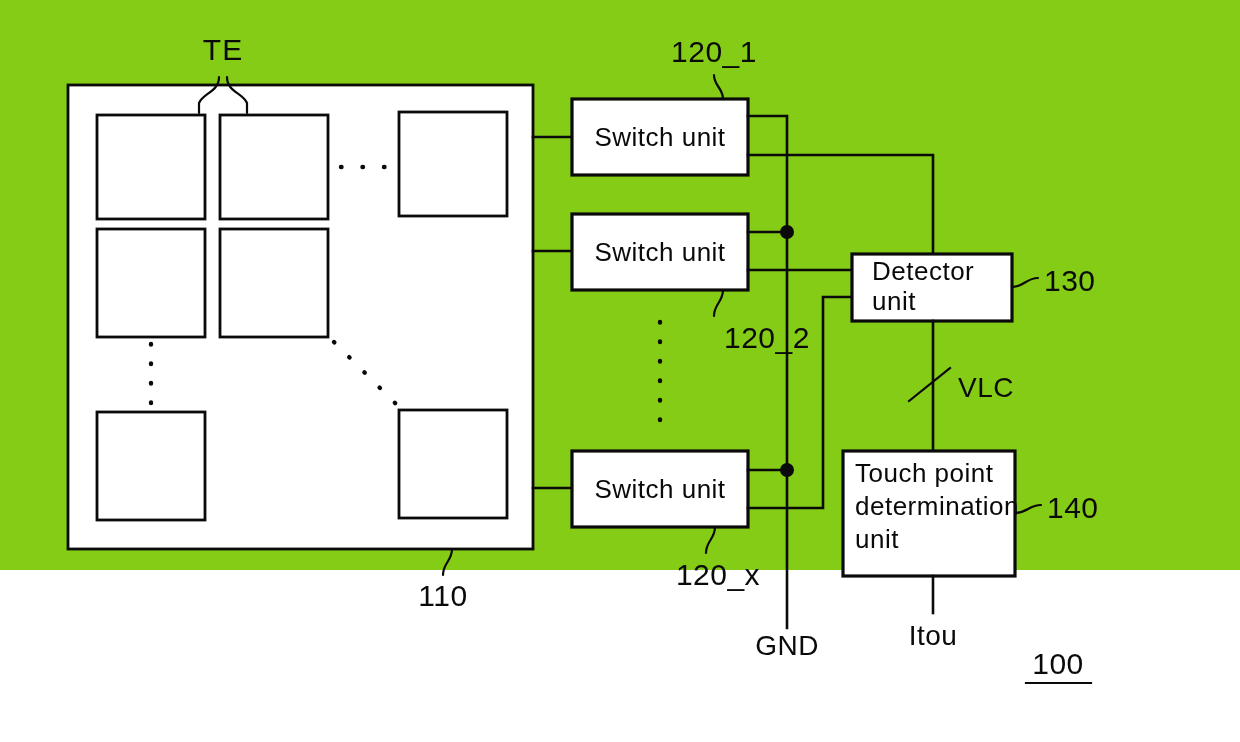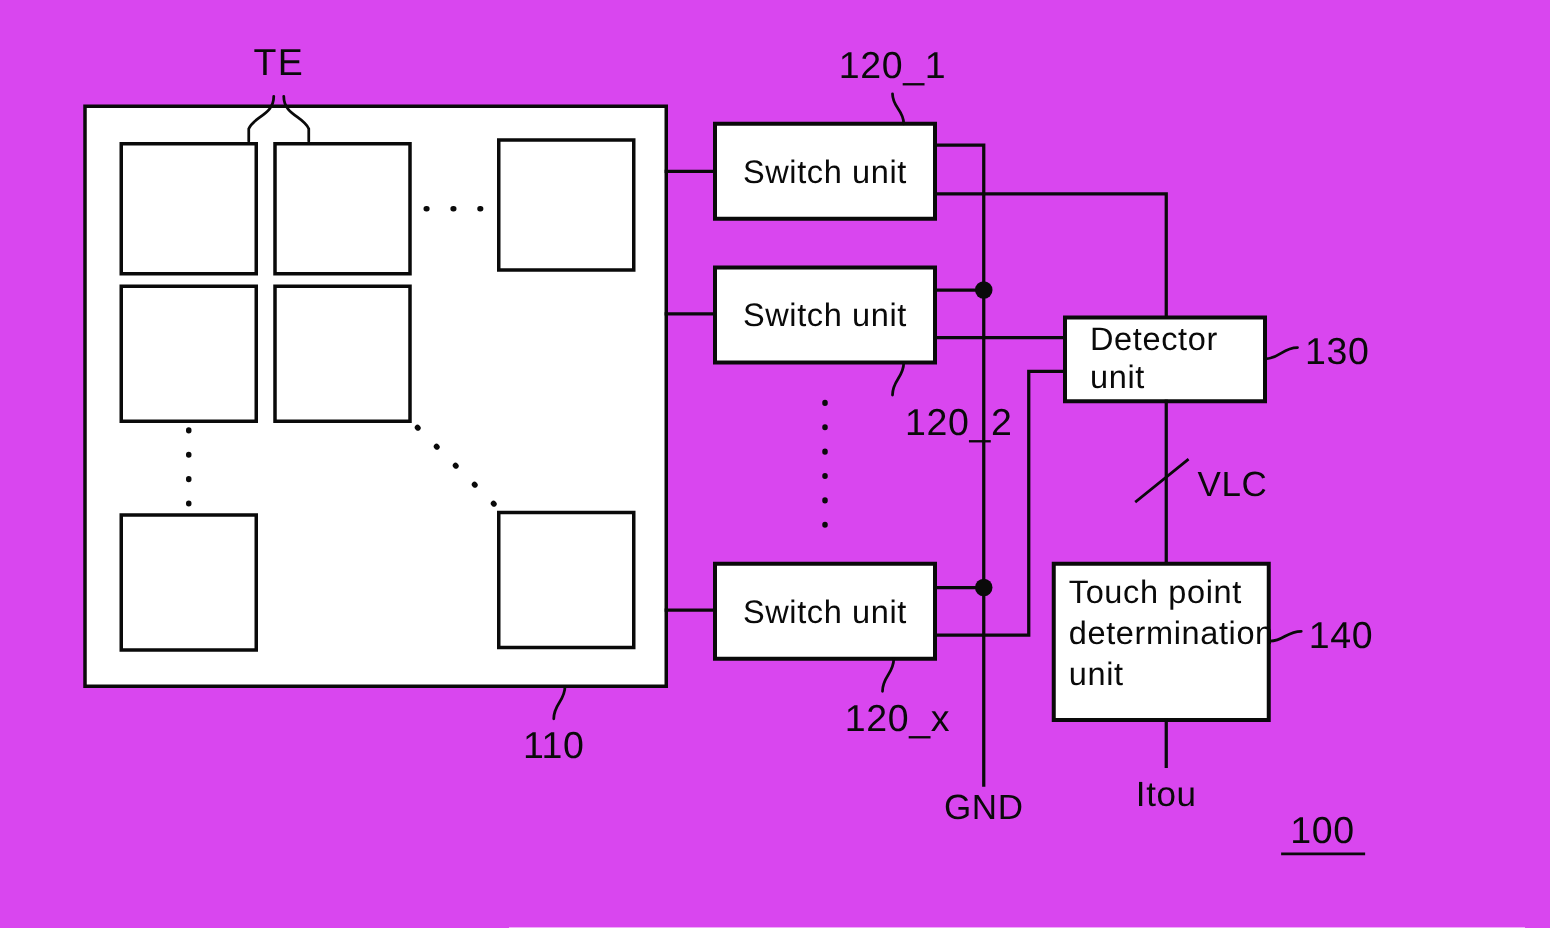--- a/index.html
+++ b/index.html
@@ -9,22 +9,22 @@
   }
   body {
     width: 1240px;
     height: 742px;
     font-family: "Liberation Sans", sans-serif;
     overflow: hidden;
   }
   #figure-root {
     position: relative;
     width: 1240px;
-    height: 742px;
-    background: #d946ef;
+    height: 570px;
+    background: #84cc16;
   }
   svg.diagram {
     display: block;
     width: 1240px;
     height: 742px;
   }
   .wire {
     stroke: #0a0a0a;
     stroke-width: 2.6;
     fill: none;

